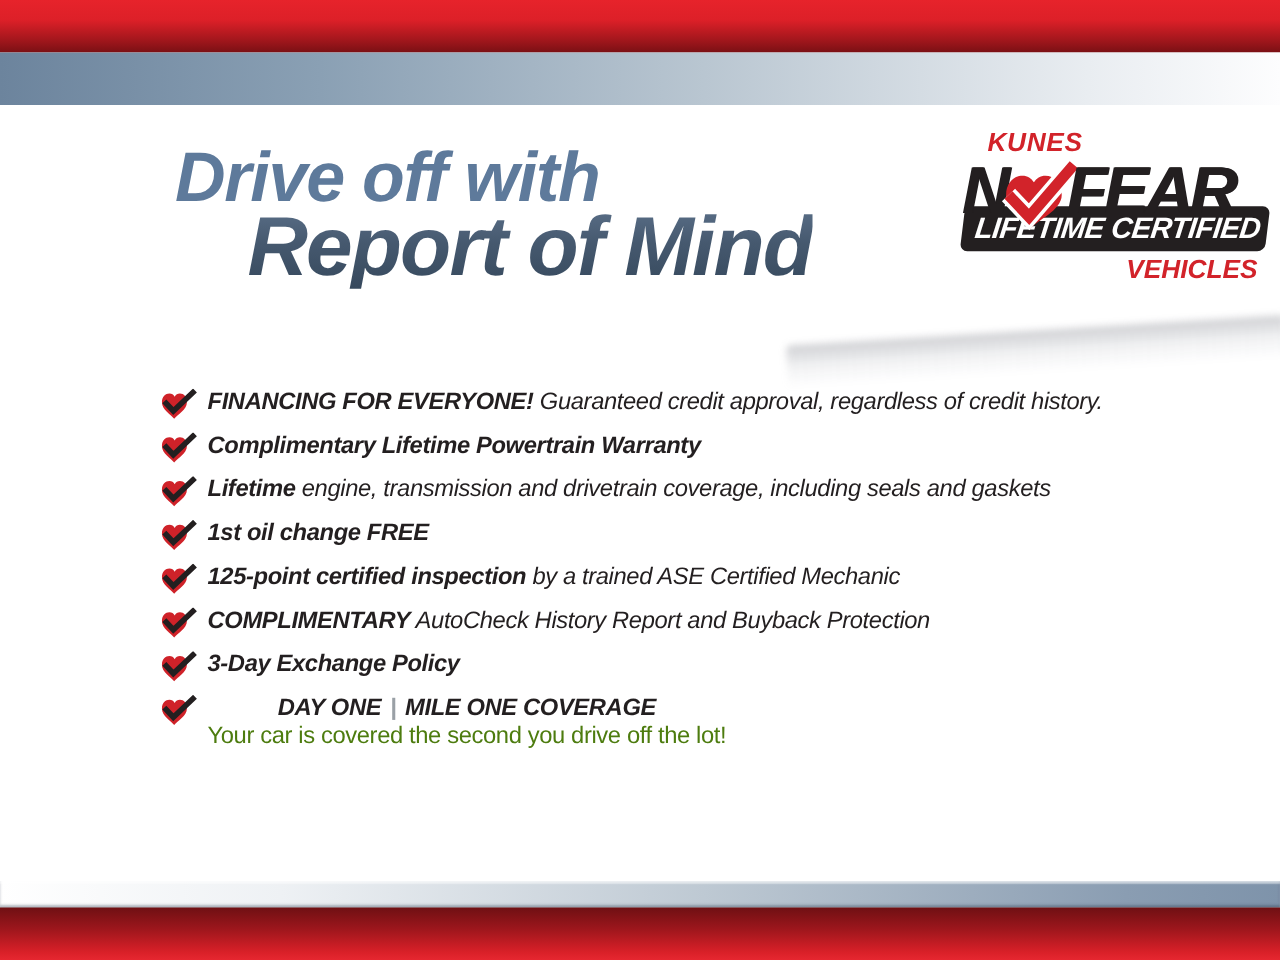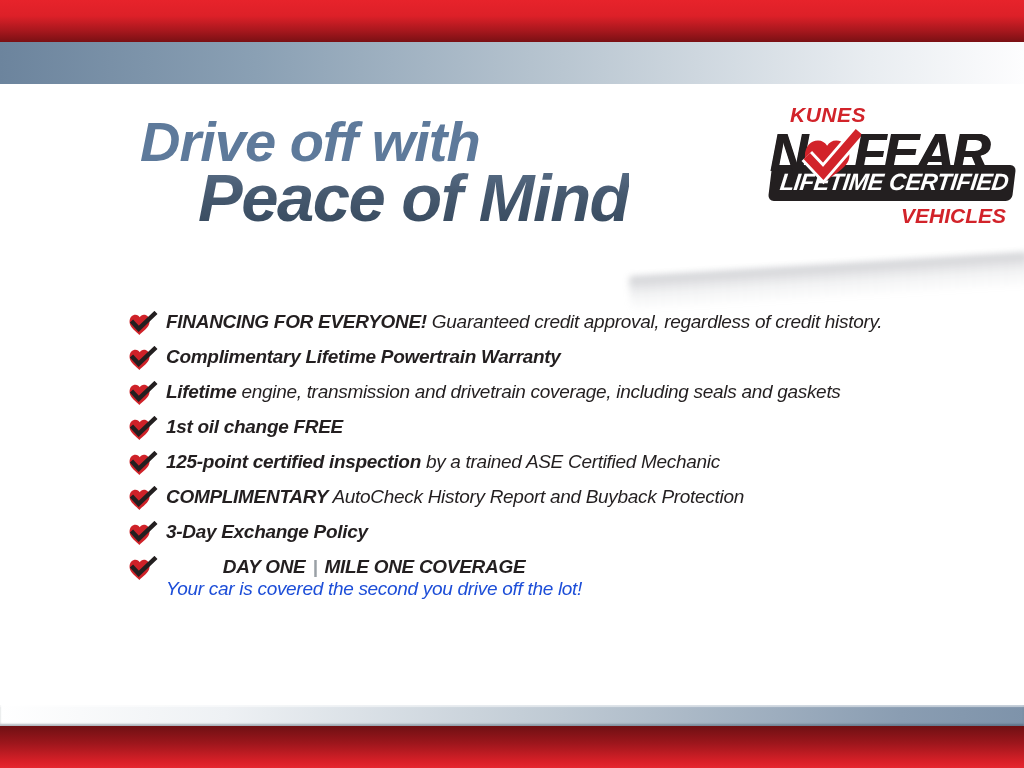--- a/index.html
+++ b/index.html
@@ -54,33 +54,33 @@
     margin-top:3px;text-align:right;padding-right:8px;
     color:#d2232a;font-weight:bold;font-style:italic;font-size:21px;letter-spacing:0;
   }
   
   .benefits{position:absolute;left:128px;top:310px;width:800px;text-align:center;}
   .row{display:flex;align-items:flex-start;margin-bottom:9px;min-height:23px;}
   .row .icon{flex:0 0 30px;margin-right:8px;margin-top:1px;line-height:0;}
   .row .txt{font-style:italic;font-size:19px;line-height:23px;letter-spacing:-.3px;color:#231f20;white-space:nowrap;}
   .row .txt b{font-weight:bold;}
   .row .sep{color:#9aa0a6;font-weight:bold;margin:0 7px;}
-  .row .sub{font-style:italic;font-size:19px;line-height:22px;letter-spacing:-.3px;color:#1d4ed8;}
+  .row .sub{font-size:19px;line-height:22px;letter-spacing:-.3px;color:#4d7c0f;}
 </style>
 </head>
 <body>
 
 <div id="stage">
 
   <div class="bar bar-top-red"></div>
   <div class="bar bar-top-gray"></div>
 
   <div class="headline">
     <div class="l1">Drive off with</div>
-    <div class="l2">Peace of Mind</div>
+    <div class="l2">Report of Mind</div>
   </div>
 
   <div class="logo">
     <div class="brand">KUNES</div>
     <div class="nofear">
       <span class="ltr">N</span>
       <svg viewBox="0 0 66 62" width="64" height="60" aria-hidden="true">
         <path d="M26 58 C 21 51, 6 43, 6 30 C 6 20, 12.5 14, 19.5 14 C 23.8 14, 26.8 16, 29 19.5 C 31.2 16, 34.2 14, 38.5 14 C 45.5 14, 52 20, 52 30 C 52 43, 31 51, 26 58 Z" fill="#d2232a"></path>
         <path d="M8 30 L 25 48 L 62 5" stroke="#ffffff" stroke-width="15" fill="none"></path>
         <path d="M8 30 L 25 48 L 62 5" stroke="#d2232a" stroke-width="9" fill="none"></path>

